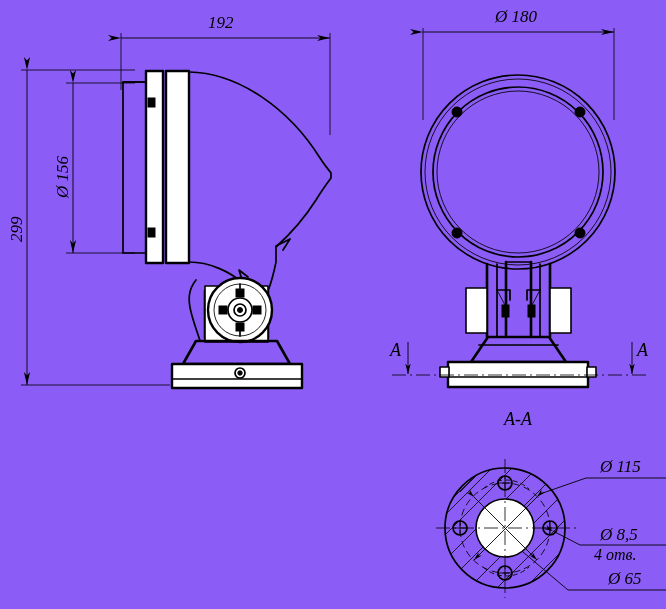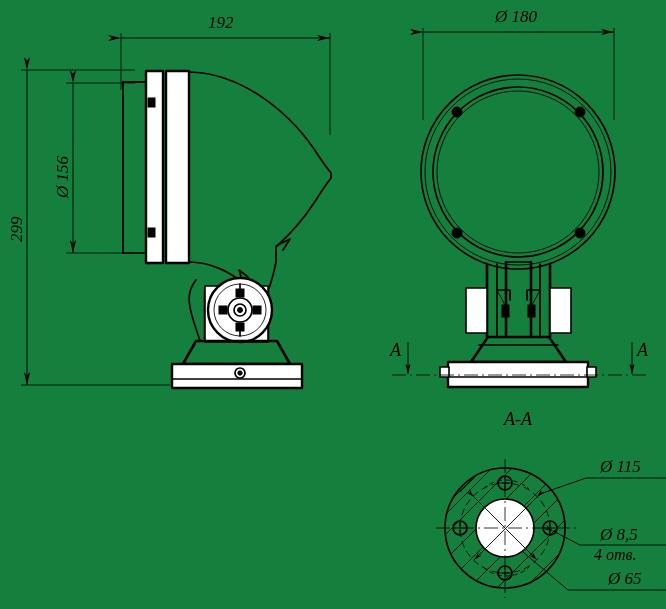--- a/index.html
+++ b/index.html
@@ -8,21 +8,21 @@
     padding: 0;
     background: #ffffff;
   }
   body {
     font-family: "Liberation Sans", sans-serif;
   }
   #drawing-root {
     position: relative;
     width: 666px;
     height: 609px;
-    background: #15803d;
+    background: #8b5cf6;
     overflow: hidden;
   }
   svg.sheet {
     display: block;
     width: 666px;
     height: 609px;
   }
   
   .outline {
     fill: none;

